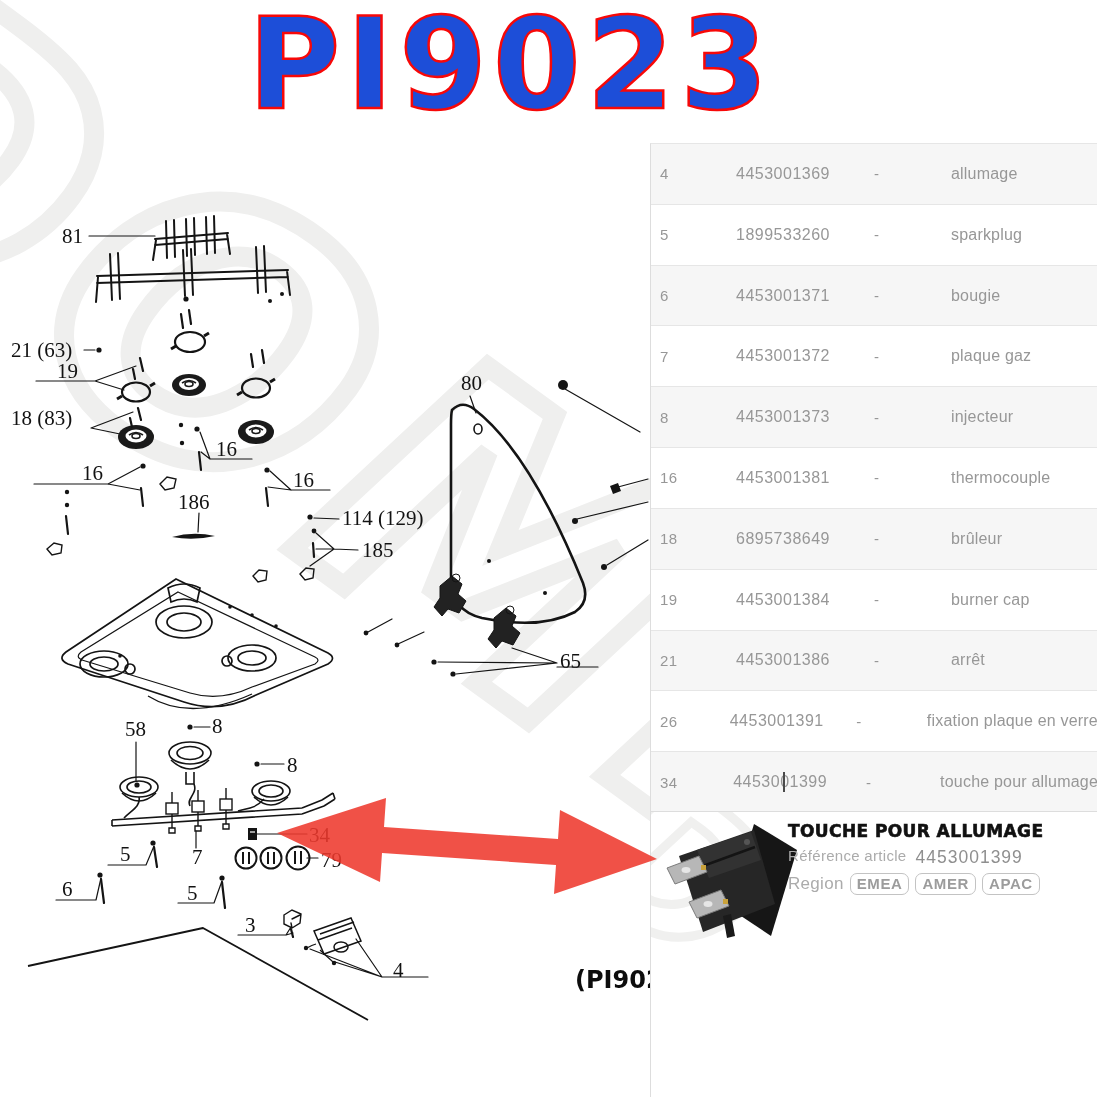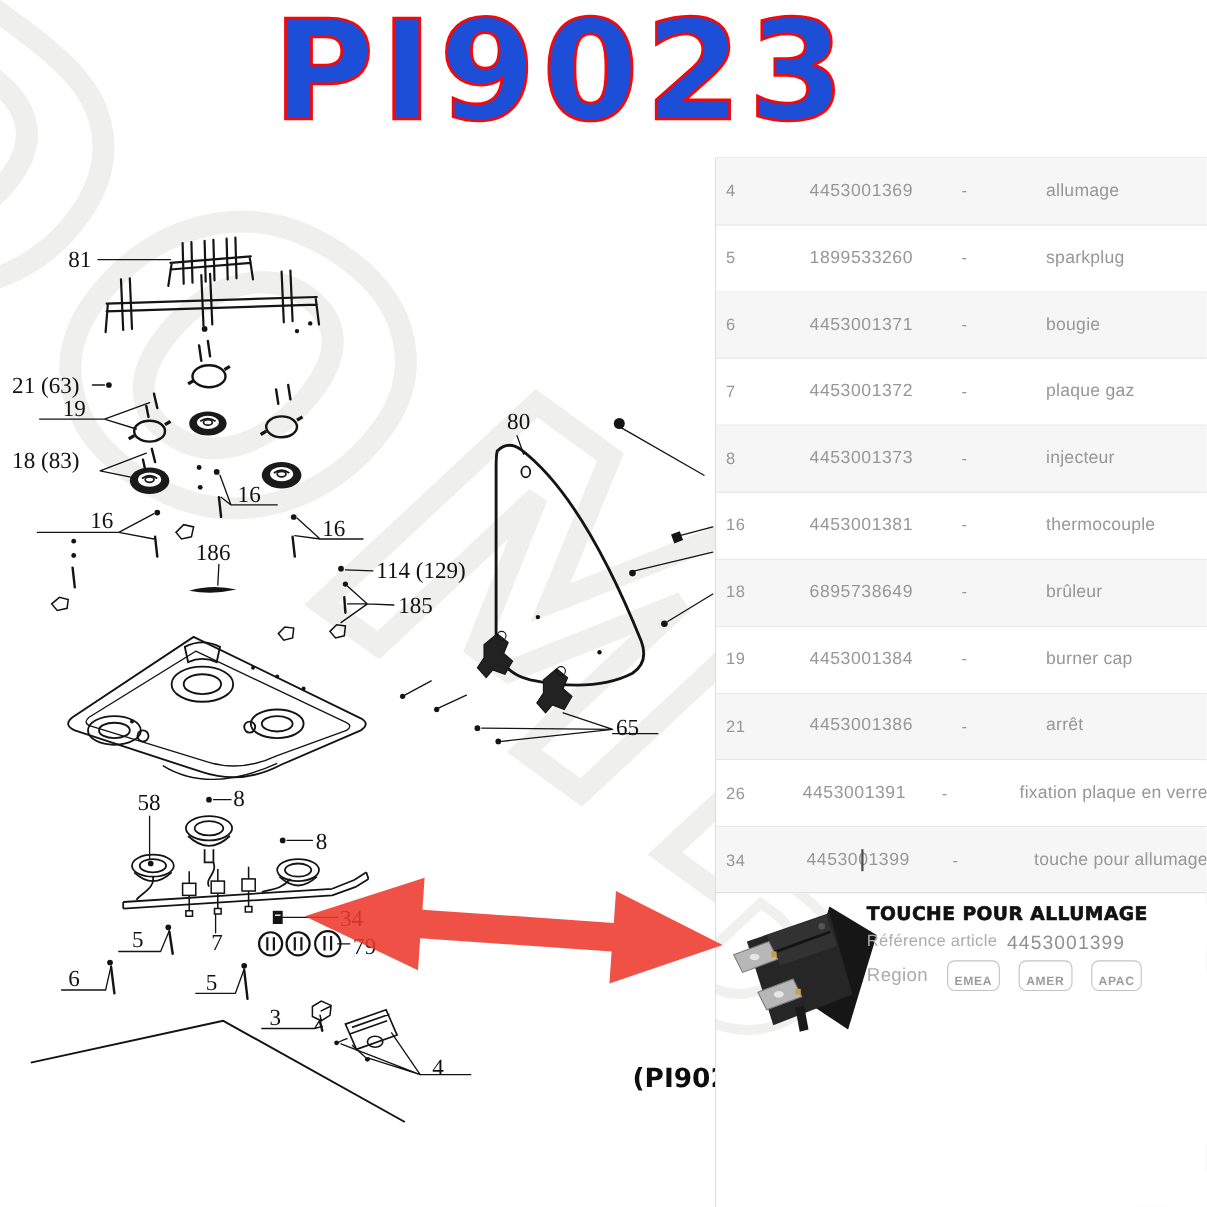--- a/index.html
+++ b/index.html
@@ -47,25 +47,25 @@
     font-family:"DejaVu Sans",sans-serif;font-style:italic;font-weight:bold;
     font-size:200px;line-height:1;color:#fff;-webkit-text-stroke:9px #f0f0ef;
     transform:rotate(36deg);transform-origin:0 0;}
   .product-photo{position:absolute;left:8px;top:4px;z-index:1;}
   .product-info{position:absolute;left:137px;top:9px;z-index:1;}
   .product-title{font-family:"DejaVu Sans",sans-serif;font-weight:bold;
     font-size:17px;letter-spacing:.4px;color:#111;-webkit-text-stroke:.6px #111;}
   .ref-line{margin-top:6px;display:flex;align-items:flex-start;gap:9px;}
   .ref-label{font-size:15px;color:#ababab;letter-spacing:.3px;}
   .ref-value{font-size:17.5px;color:#8f8f8f;letter-spacing:1px;}
-  .region-line{margin-top:5px;display:flex;align-items:center;gap:17px;}
+  .region-line{margin-top:5px;display:flex;align-items:center;gap:6px;}
   .region-label{font-size:17px;color:#ababab;letter-spacing:.3px;}
   .badge{display:inline-flex;align-items:center;justify-content:center;
-    border:1.5px solid #c3c3c3;border-radius:7px;padding:12px 6px 2px 6px;
-    font-size:11px;font-weight:bold;color:#9c9c9c;letter-spacing:.6px;background:#fff;}
+    border:1.5px solid #c3c3c3;border-radius:7px;padding:1px 6px 2px 6px;
+    font-size:15px;font-weight:bold;color:#9c9c9c;letter-spacing:.6px;background:#fff;}
 
   
   .arrow-overlay{position:absolute;left:0;top:0;z-index:6;pointer-events:none;}
 </style>
 </head>
 <body>
 
 <div class="watermark">DOMETIC</div>
 
 <div class="model-title">PI9023</div>

